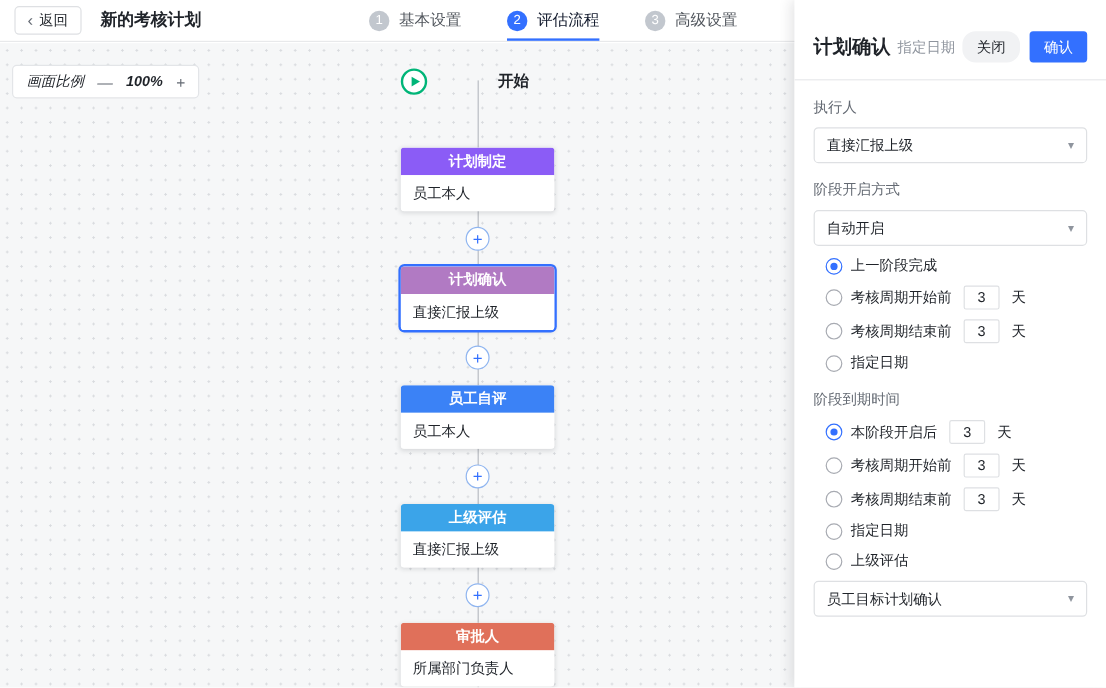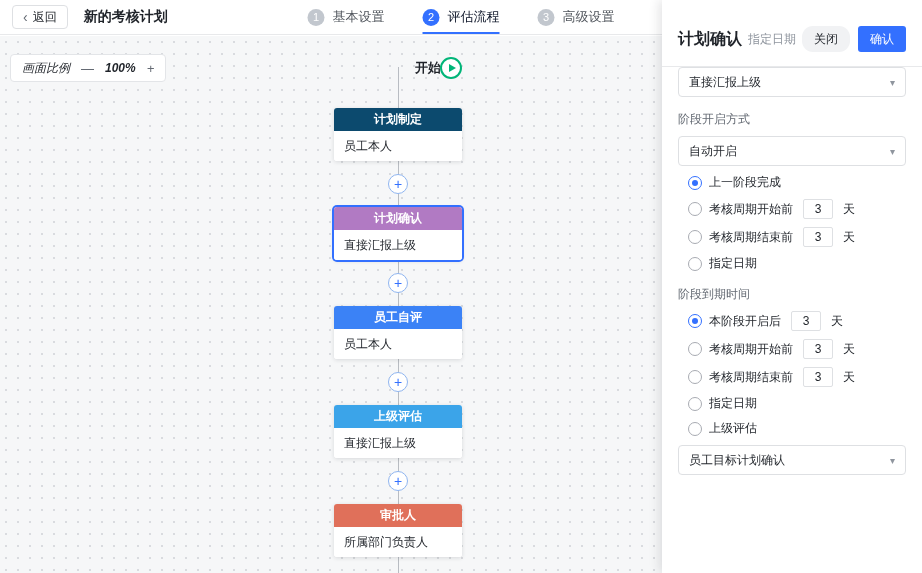--- a/index.html
+++ b/index.html
@@ -24,21 +24,21 @@
   .canvas { position:absolute; top:36px; left:0; width:662px; bottom:0; background-color:#f6f7f8;
             background-image:radial-gradient(circle,#d9dbdf 1px, rgba(0,0,0,0) 1px); background-size:12px 12px; overflow:hidden; }
   .zoom-pill { position:absolute; top:18px; left:10px; background:#fff; border:1px solid #e3e5e8; border-radius:4px; height:28px; display:flex; align-items:center; gap:11px; padding:0 11px; z-index:2;font-style:italic; }
   .zoom-label { color:#1f2329; }
   .zoom-btn { color:#646a73; font-size:13px; cursor:pointer; line-height:1; }
   .zoom-value { font-weight:bold; }
 
   .flow { position:absolute; left:334px; top:0; width:128px; height:100%; }
   .flow-line { position:absolute; left:50%; top:31px; bottom:0; width:1px; background:#b8bcc2; }
   .flow-items { position:relative; display:flex; flex-direction:column; align-items:center; padding-top:21px; }
-  .start-wrap { position:relative; width:100%; height:22px; display:flex; justify-content:flex-end; margin-bottom:29px; }
+  .start-wrap { position:relative; width:100%; height:22px; display:flex; justify-content:flex-start; margin-bottom:44px; }
   .start-circle { width:22px; height:22px; border-radius:50%; background:#fff; border:2px solid #00b578; display:flex; align-items:center; justify-content:center; position:relative; z-index:1; cursor:pointer; }
   .start-play { width:0; height:0; border-left:7px solid #00b578; border-top:4px solid transparent; border-bottom:4px solid transparent; margin-left:2px; }
   .start-label { position:absolute; left:calc(50% + 17px); top:50%; transform:translateY(-50%); font-size:13px; font-weight:bold; white-space:nowrap; }
 
   .node { position:relative; z-index:1; width:128px; border-radius:3px; background:#fff; box-shadow:0 1px 4px rgba(31,35,41,.14); overflow:hidden; cursor:pointer; }
   .node.checked { box-shadow:0 0 0 2px #3370ff, 0 1px 4px rgba(31,35,41,.14); }
   .node-header { height:23px; line-height:23px; text-align:center; color:#fff; font-size:12px; font-weight:bold; }
   .node-body { height:30px; line-height:30px; padding:0 10px; background:#fff; white-space:nowrap; }
   .plus { position:relative; z-index:1; width:20px; height:20px; margin:13px 0; border-radius:50%; background:#fff; border:1px solid #8fb5f0; color:#3370ff; font-size:14px; line-height:1; display:flex; align-items:center; justify-content:center; cursor:pointer; }
 
@@ -100,21 +100,21 @@
       <div class="flow-items">
 
         <div class="start-wrap">
           <div class="start-circle">
             <span class="start-play"></span>
           </div>
           <span class="start-label">开始</span>
         </div>
 
         <div class="node">
-          <div class="node-header" style="background: #0c4a6e;">计划制定</div>
+          <div class="node-header" style="background: #8b5cf6;">计划制定</div>
           <div class="node-body">员工本人</div>
         </div>
 
         <div class="plus">+</div>
 
         <div class="node checked">
           <div class="node-header" style="background: rgb(177, 122, 195);">计划确认</div>
           <div class="node-body">直接汇报上级</div>
         </div>
 
@@ -145,20 +145,21 @@
 
   <div class="panel">
     <div class="panel-header">
       <span class="panel-title">计划确认</span>
       <span class="panel-subtitle">指定日期</span>
       <button class="btn btn-close">关闭</button>
       <button class="btn btn-confirm">确认</button>
     </div>
     <hr class="panel-divider">
 
+    <div class="field-label">执行人</div>
     <div class="select">
       <span>直接汇报上级</span>
       <span class="caret">▾</span>
     </div>
 
     <div class="field-label">阶段开启方式</div>
     <div class="select">
       <span>自动开启</span>
       <span class="caret">▾</span>
     </div>

